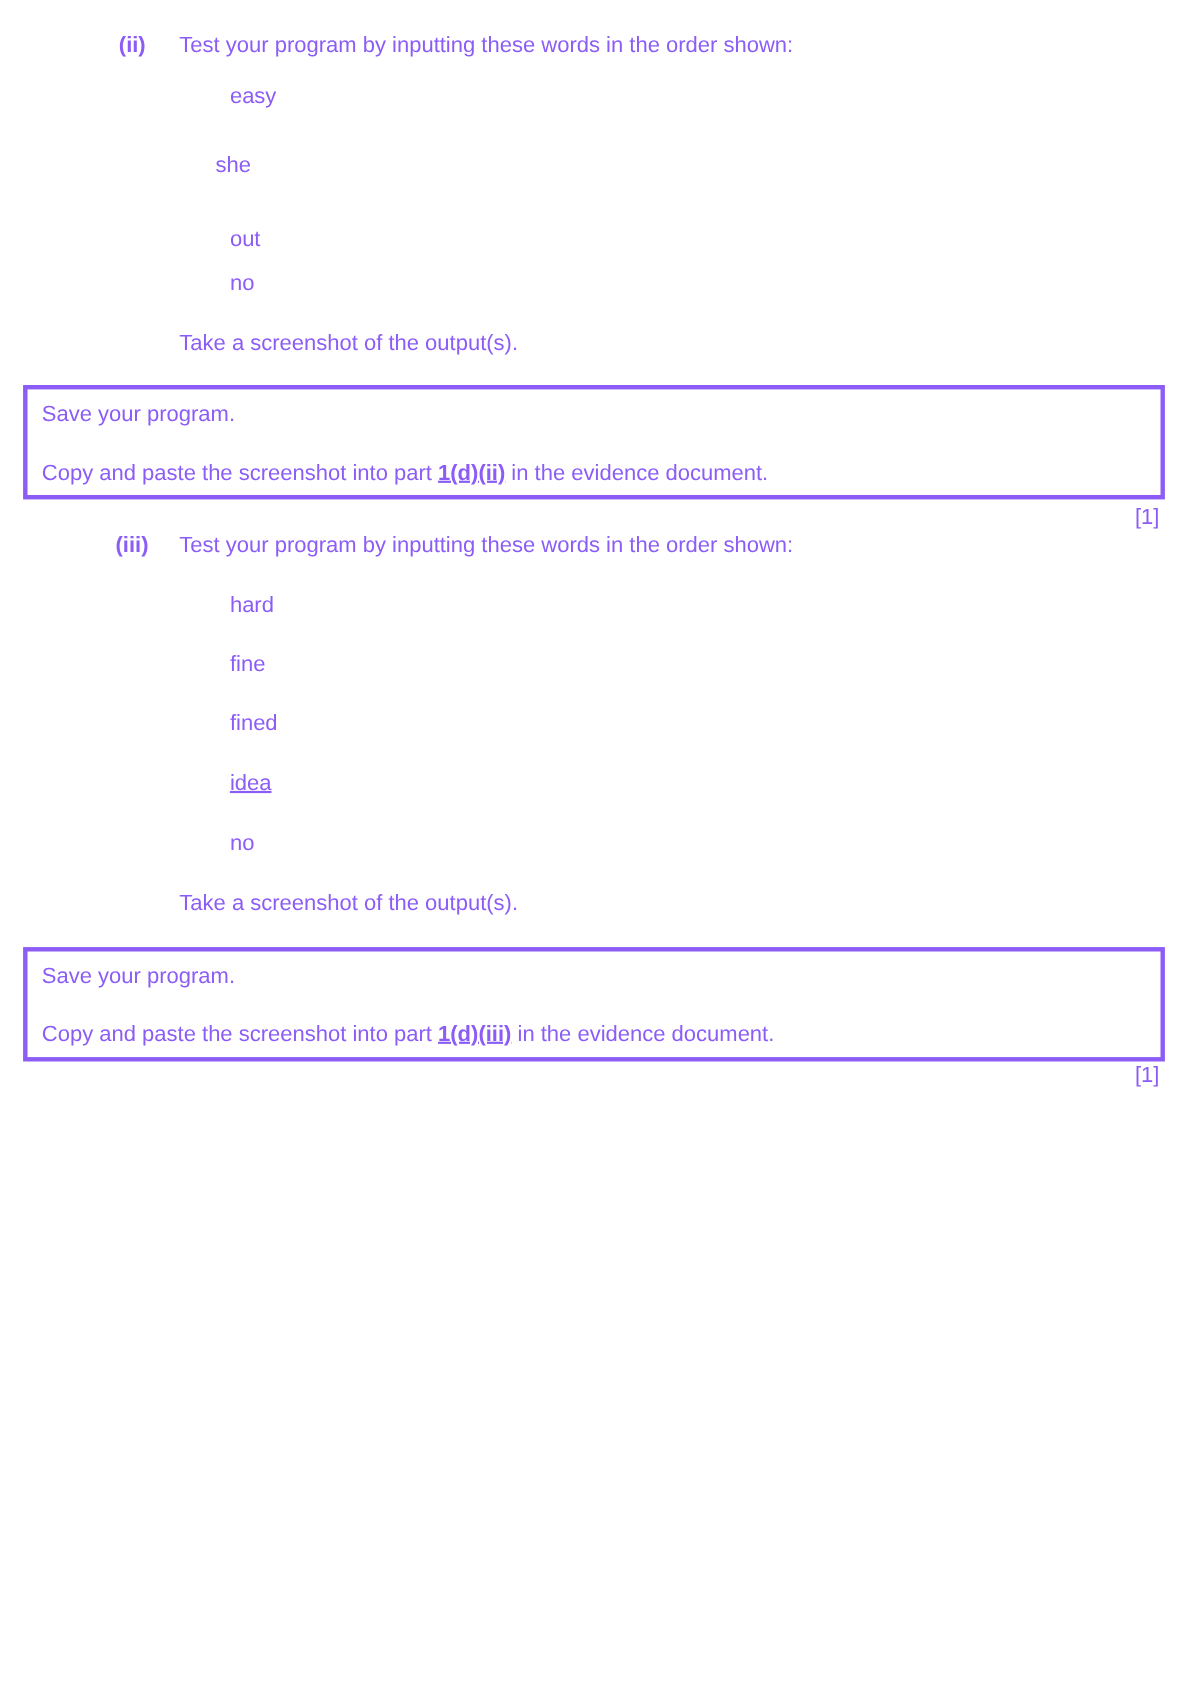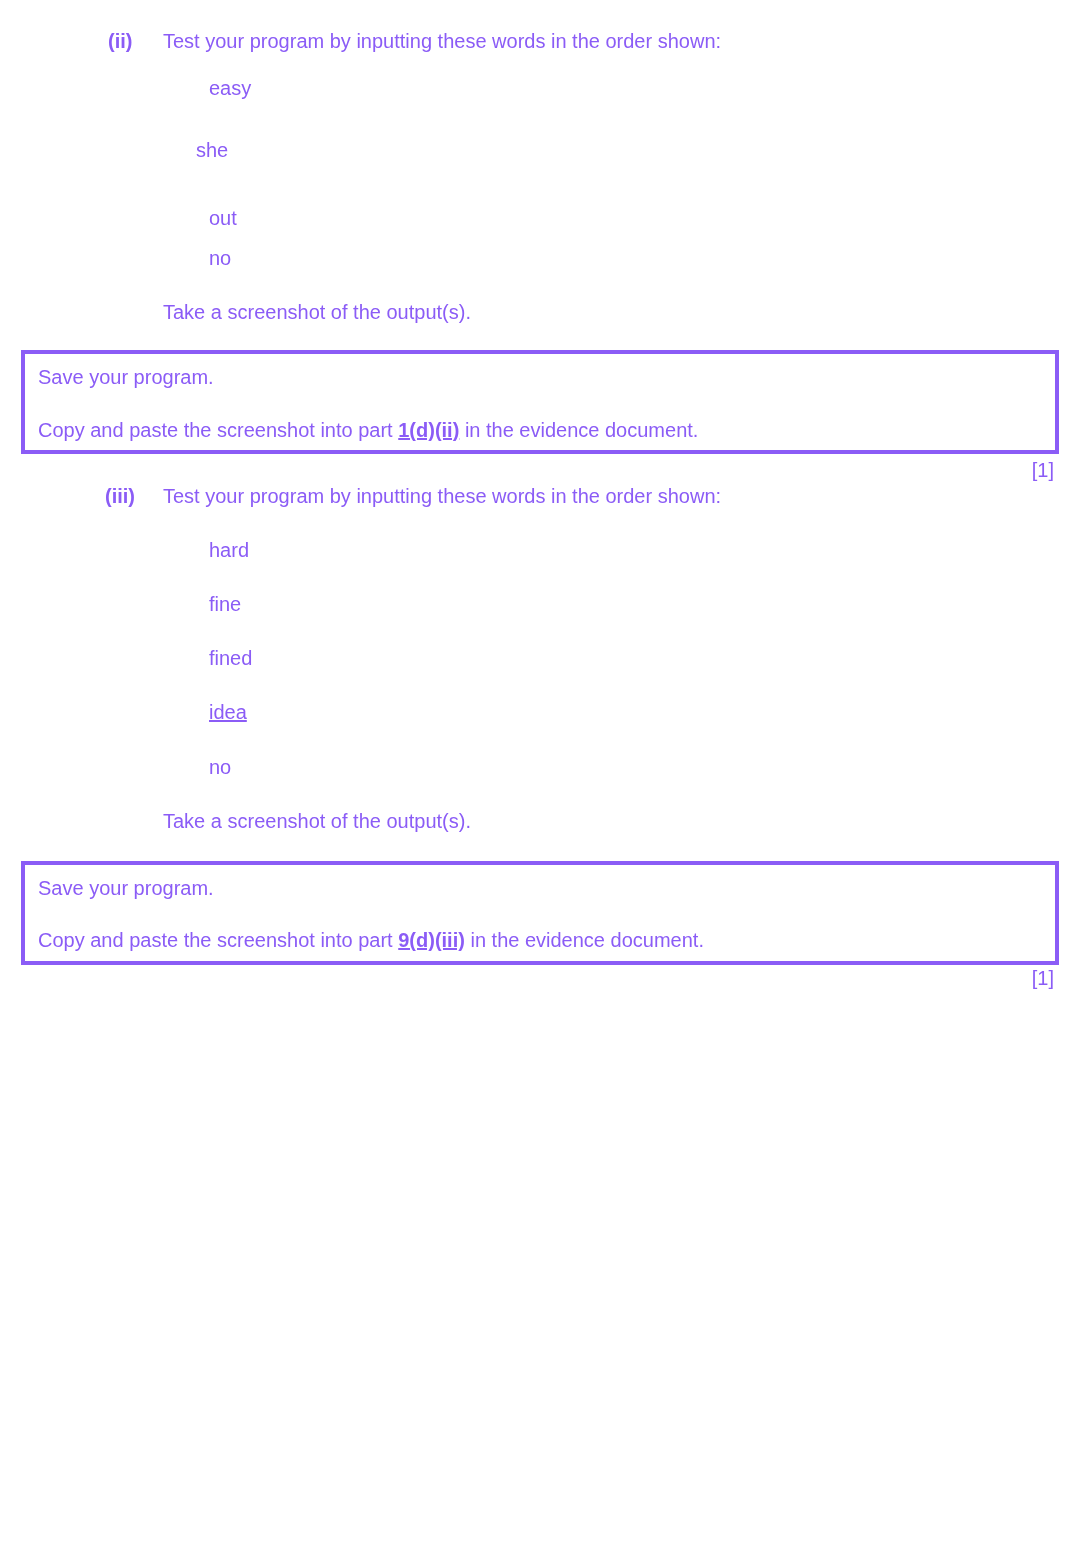--- a/index.html
+++ b/index.html
@@ -69,19 +69,19 @@
   <div class="abs" style="left:209px; top:592px;">fine</div>
   <div class="abs" style="left:209px; top:646px;">fined</div>
   <div class="abs" style="left:209px; top:700px;text-decoration:underline;">idea</div>
   <div class="abs" style="left:209px; top:755px;">no</div>
 
   <div class="abs" style="left:163px; top:809px;">Take a screenshot of the output(s).</div>
 
   <div class="instruction-box" style="top:861px;">
     <div class="box-line" style="top:11px;">Save your program.</div>
     <div class="box-line" style="top:63px;">
-      <span>Copy and paste the screenshot into part </span><b>9(d)(iii)</b><span> in the evidence document.</span>
+      <span>Copy and paste the screenshot into part </span><b>1(d)(iii)</b><span> in the evidence document.</span>
     </div>
   </div>
 
   <div class="marks" style="top:966px;">[1]</div>
 
 </div>
 
 </body></html>

